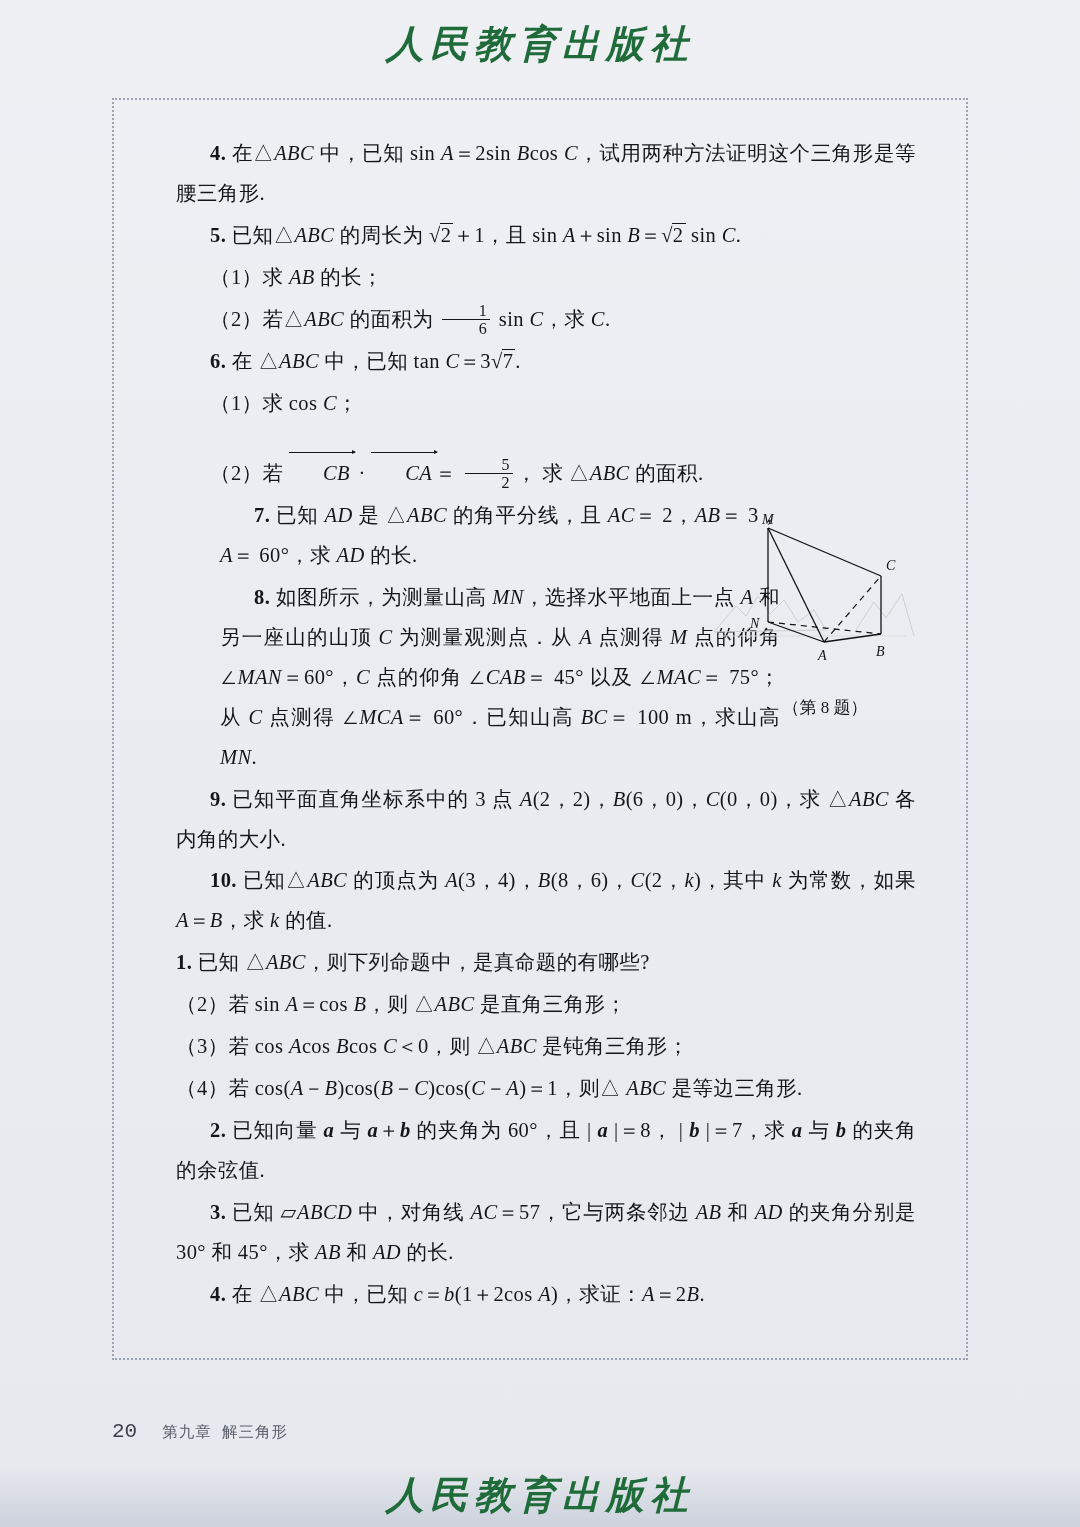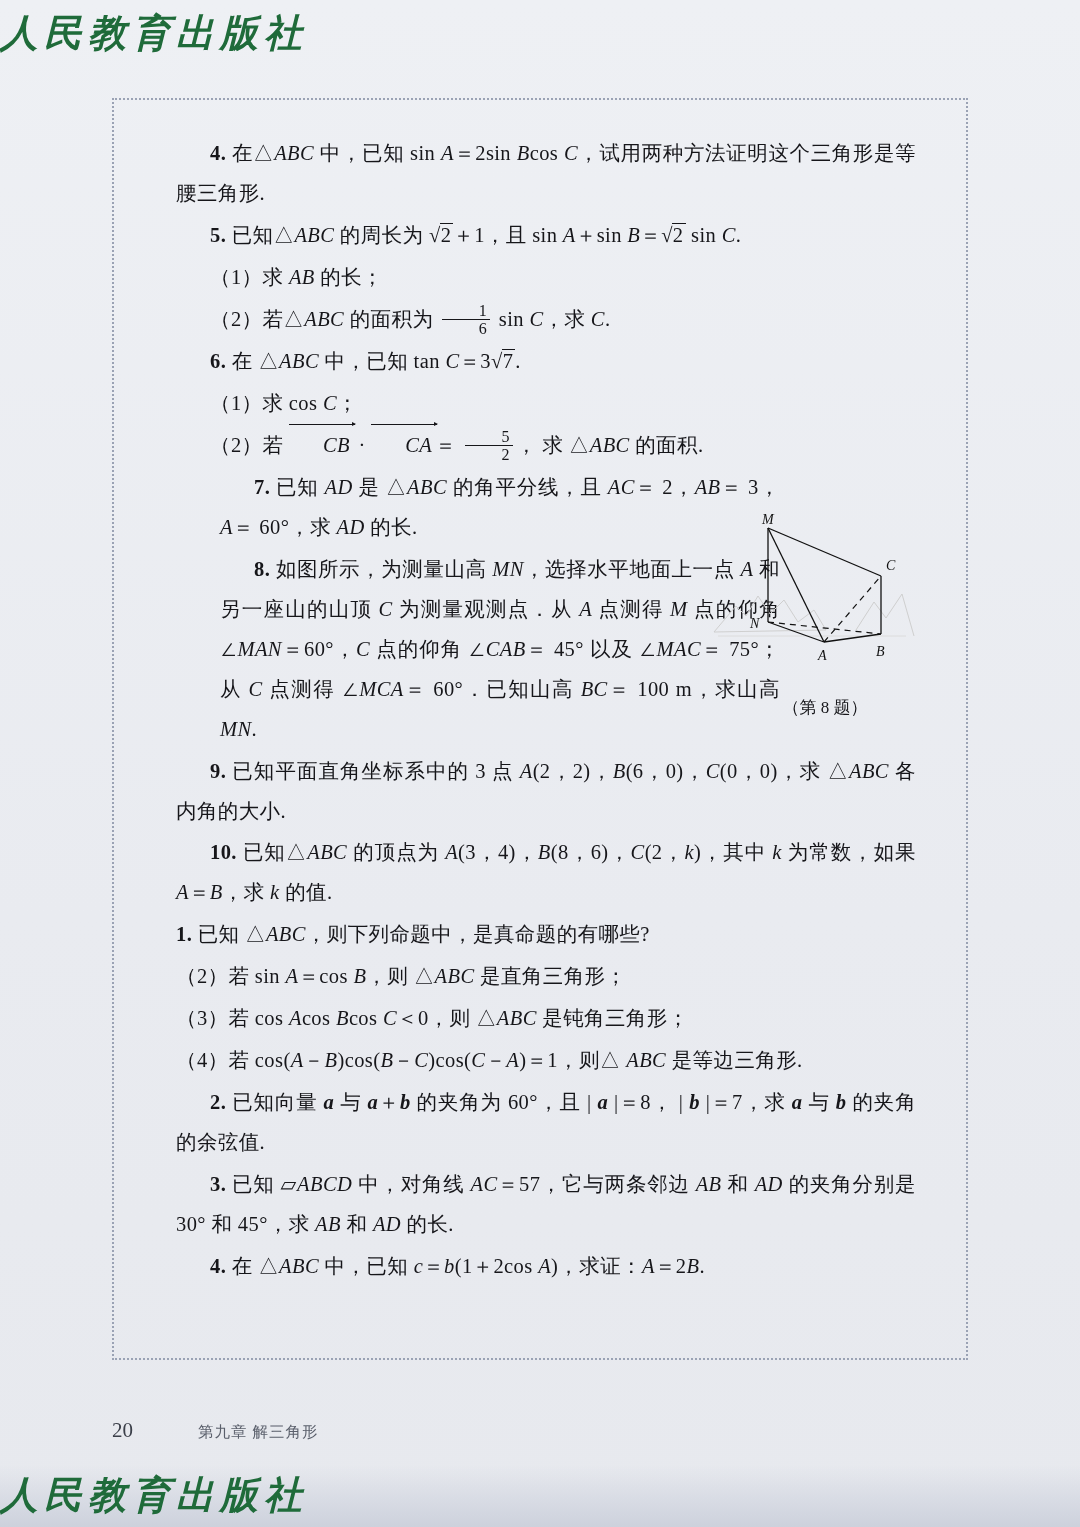--- a/index.html
+++ b/index.html
@@ -17,26 +17,28 @@
   .page {
     position: absolute;
     inset: 0;
     background: linear-gradient(180deg,#eef0f4 0%, #e9ebf0 60%, #e7e9ee 100%);
   }
   
   .pub-logo {
     position: absolute;
     left: 0;
     right: 0;
+    text-align: center;
     color: #1f6b3a;
     font-family: "DejaVu Serif", serif;
     font-weight: bold;
     letter-spacing: 6px;
     white-space: nowrap;
     user-select: none;
+    margin-top: 11px;
   }
   .pub-logo.top {
     top: 8px;
     font-size: 38px;
     font-style: italic;
   }
   .pub-logo.bottom {
     bottom: 6px;
     font-size: 38px;
     font-style: italic;
@@ -87,21 +89,21 @@
   .frac .top { display: block; padding: 0 3px; }
   .frac .bot { display: block; border-top: 1px solid #16161a; padding: 0 3px; }
   
   .rad { white-space: nowrap; }
   .rad .bar {
     border-top: 1px solid #16161a;
     padding: 0 2px 0 1px;
     margin-left: -1px;
   }
   
-  .vec { position: relative; display: inline-block; padding-right: 3px; }
+  .vec { position: relative; display: inline-block; padding-right: 3px; margin-top: 28px; }
   .vec::after {
     content: "";
     position: absolute;
     left: 0; right: -2px; top: -2px;
     border-top: 1px solid #16161a;
   }
   .vec::before {
     content: "";
     position: absolute;
     right: -3px; top: -4px;
@@ -135,22 +137,22 @@
     color: #16161a;
   }
   .wrap-text { width: 560px; margin-left: 44px; }
   
   .footer {
     position: absolute;
     left: 112px;
     bottom: 84px;
     display: flex;
     align-items: baseline;
-    gap: 40px;
     color: #5a5f6b;
+    font-family: Liberation Mono, monospace;
   }
   .footer .pg { font-size: 21px; color: #3b3f49; }
   .footer .chap { font-size: 15.5px; letter-spacing: 1px; margin-left: 25px; }
 </style>
 </head>
 <body>
 
 <div class="page">
 
   <div class="pub-logo top">人民教育出版社</div>

